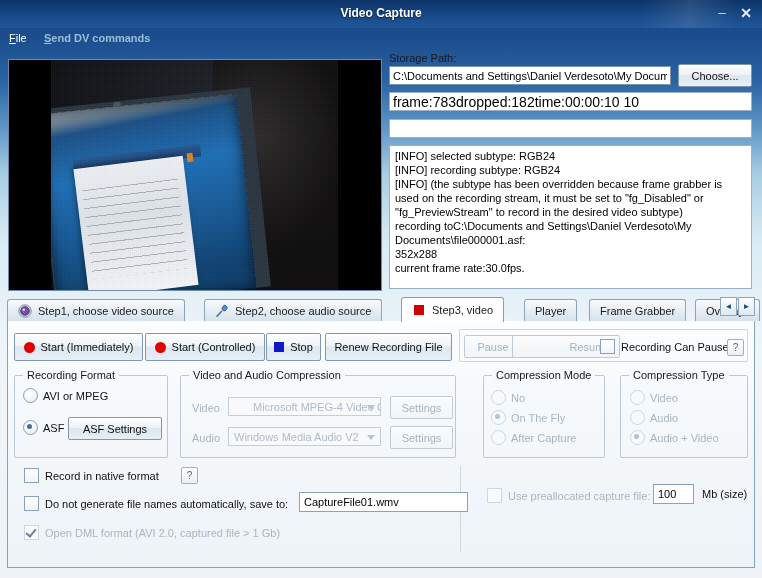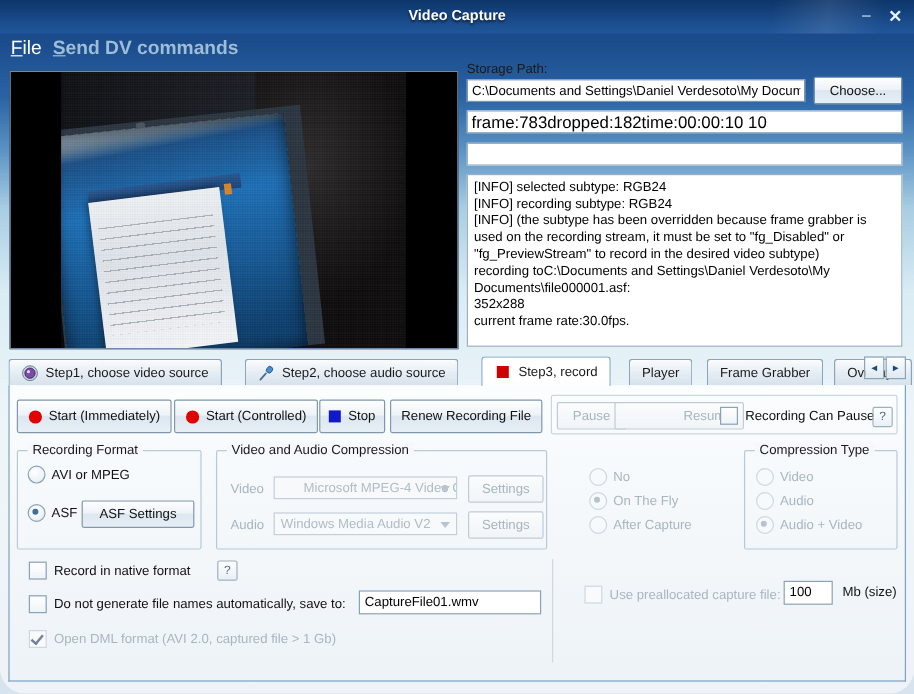--- a/index.html
+++ b/index.html
@@ -14,21 +14,20 @@
     font-size: 11px;
     color: #000;
     background: #d7e3ef;
   }
   #app {
     position: relative;
     width: 762px;
     height: 578px;
     background: linear-gradient(180deg, #18437e 0%, #1b4c8c 6%, #2a63a4 14%, #5e95c6 22%, #a8cde2 30%, #d9ecf4 42%, #eef5f9 60%, #eff3f7 100%);
     box-sizing: border-box;
-    border-radius: 21px;
   }
   
   .titlebar {
     position: absolute;
     left: 0; top: 0;
     width: 762px;
     height: 28px;
     background: linear-gradient(180deg, #0d3568 0%, #14417c 35%, #1b4e8e 70%, #20569a 100%);
     overflow: hidden;
   }
@@ -64,21 +63,21 @@
 
   
   .menubar {
     position: absolute;
     left: 0; top: 28px;
     width: 762px; height: 22px;
   }
   .menu-item {
     position: absolute;
     top: 4px;
-    font-size: 16px;
+    font-size: 11px;
     color: #ffffff;
     cursor: default;
     text-align: right;
   }
   .menu-item u { text-decoration: underline; }
   .menu-file { left: 9px; }
   .menu-dv { left: 44px; color: #9dbdd8; font-weight: bold; }
 
   
   .video-preview {
@@ -519,21 +518,21 @@
       </span>
       <span>Step2, choose audio source</span>
     </div>
 
     <div class="tab active" style="left:394px;">
       <span class="tab-icon">
         <svg width="14" height="14" viewBox="0 0 14 14">
           <rect x="2" y="2" width="10" height="10" fill="#d00000"></rect>
         </svg>
       </span>
-      <span>Step3, record</span>
+      <span>Step3, video</span>
     </div>
 
     <div class="tab" style="left:517px;">
       <span>Player</span>
     </div>
 
     <div class="tab" style="left:582px;">
       <span>Frame Grabber</span>
     </div>
 
@@ -596,20 +595,23 @@
   </div>
   <div class="btn disabled" style="position:absolute;left:390px;top:396px;width:61px;height:21px;">Settings</div>
 
   <div class="lbl dim" style="left:192px;top:432px;">Audio</div>
   <div class="combo" style="left:228px;top:427px;width:153px;height:19px;">
     <span>Windows Media Audio V2</span>
     <span class="arrow"></span>
   </div>
   <div class="btn disabled" style="position:absolute;left:390px;top:426px;width:61px;height:21px;">Settings</div>
 
+  <div class="grp" style="left:483px;top:375px;width:122px;height:83px;">
+    <span class="grp-title">Compression Mode</span>
+  </div>
   <div class="radio dim" style="left:491px;top:390px;">
     <span class="dot"></span>
     <span>No</span>
   </div>
   <div class="radio dim on" style="left:491px;top:410px;">
     <span class="dot"></span>
     <span>On The Fly</span>
   </div>
   <div class="radio dim" style="left:491px;top:430px;">
     <span class="dot"></span>
@@ -637,21 +639,21 @@
   <div class="checkbox" style="left:24px;top:468px;">
     <span class="box"></span>
     <span>Record in native format</span>
   </div>
   <div class="helpbtn" style="left:181px;top:467px;">?</div>
 
   <div class="checkbox" style="left:24px;top:496px;">
     <span class="box"></span>
     <span>Do not generate file names automatically, save to:</span>
   </div>
-  <input class="txtbox" style="left: 299px; top: 492px; width: 152px; height: 20px;" value="CaptureFile01.wmv">
+  <input class="txtbox" style="left: 299px; top: 492px; width: 169px; height: 20px;" value="CaptureFile01.wmv">
 
   <div class="checkbox dim checked" style="left:24px;top:525px;">
     <span class="box"></span>
     <span>Open DML format (AVI 2.0, captured file &gt; 1 Gb)</span>
   </div>
 
   <div class="checkbox dim" style="left:487px;top:488px;">
     <span class="box"></span>
     <span>Use preallocated capture file:</span>
   </div>

